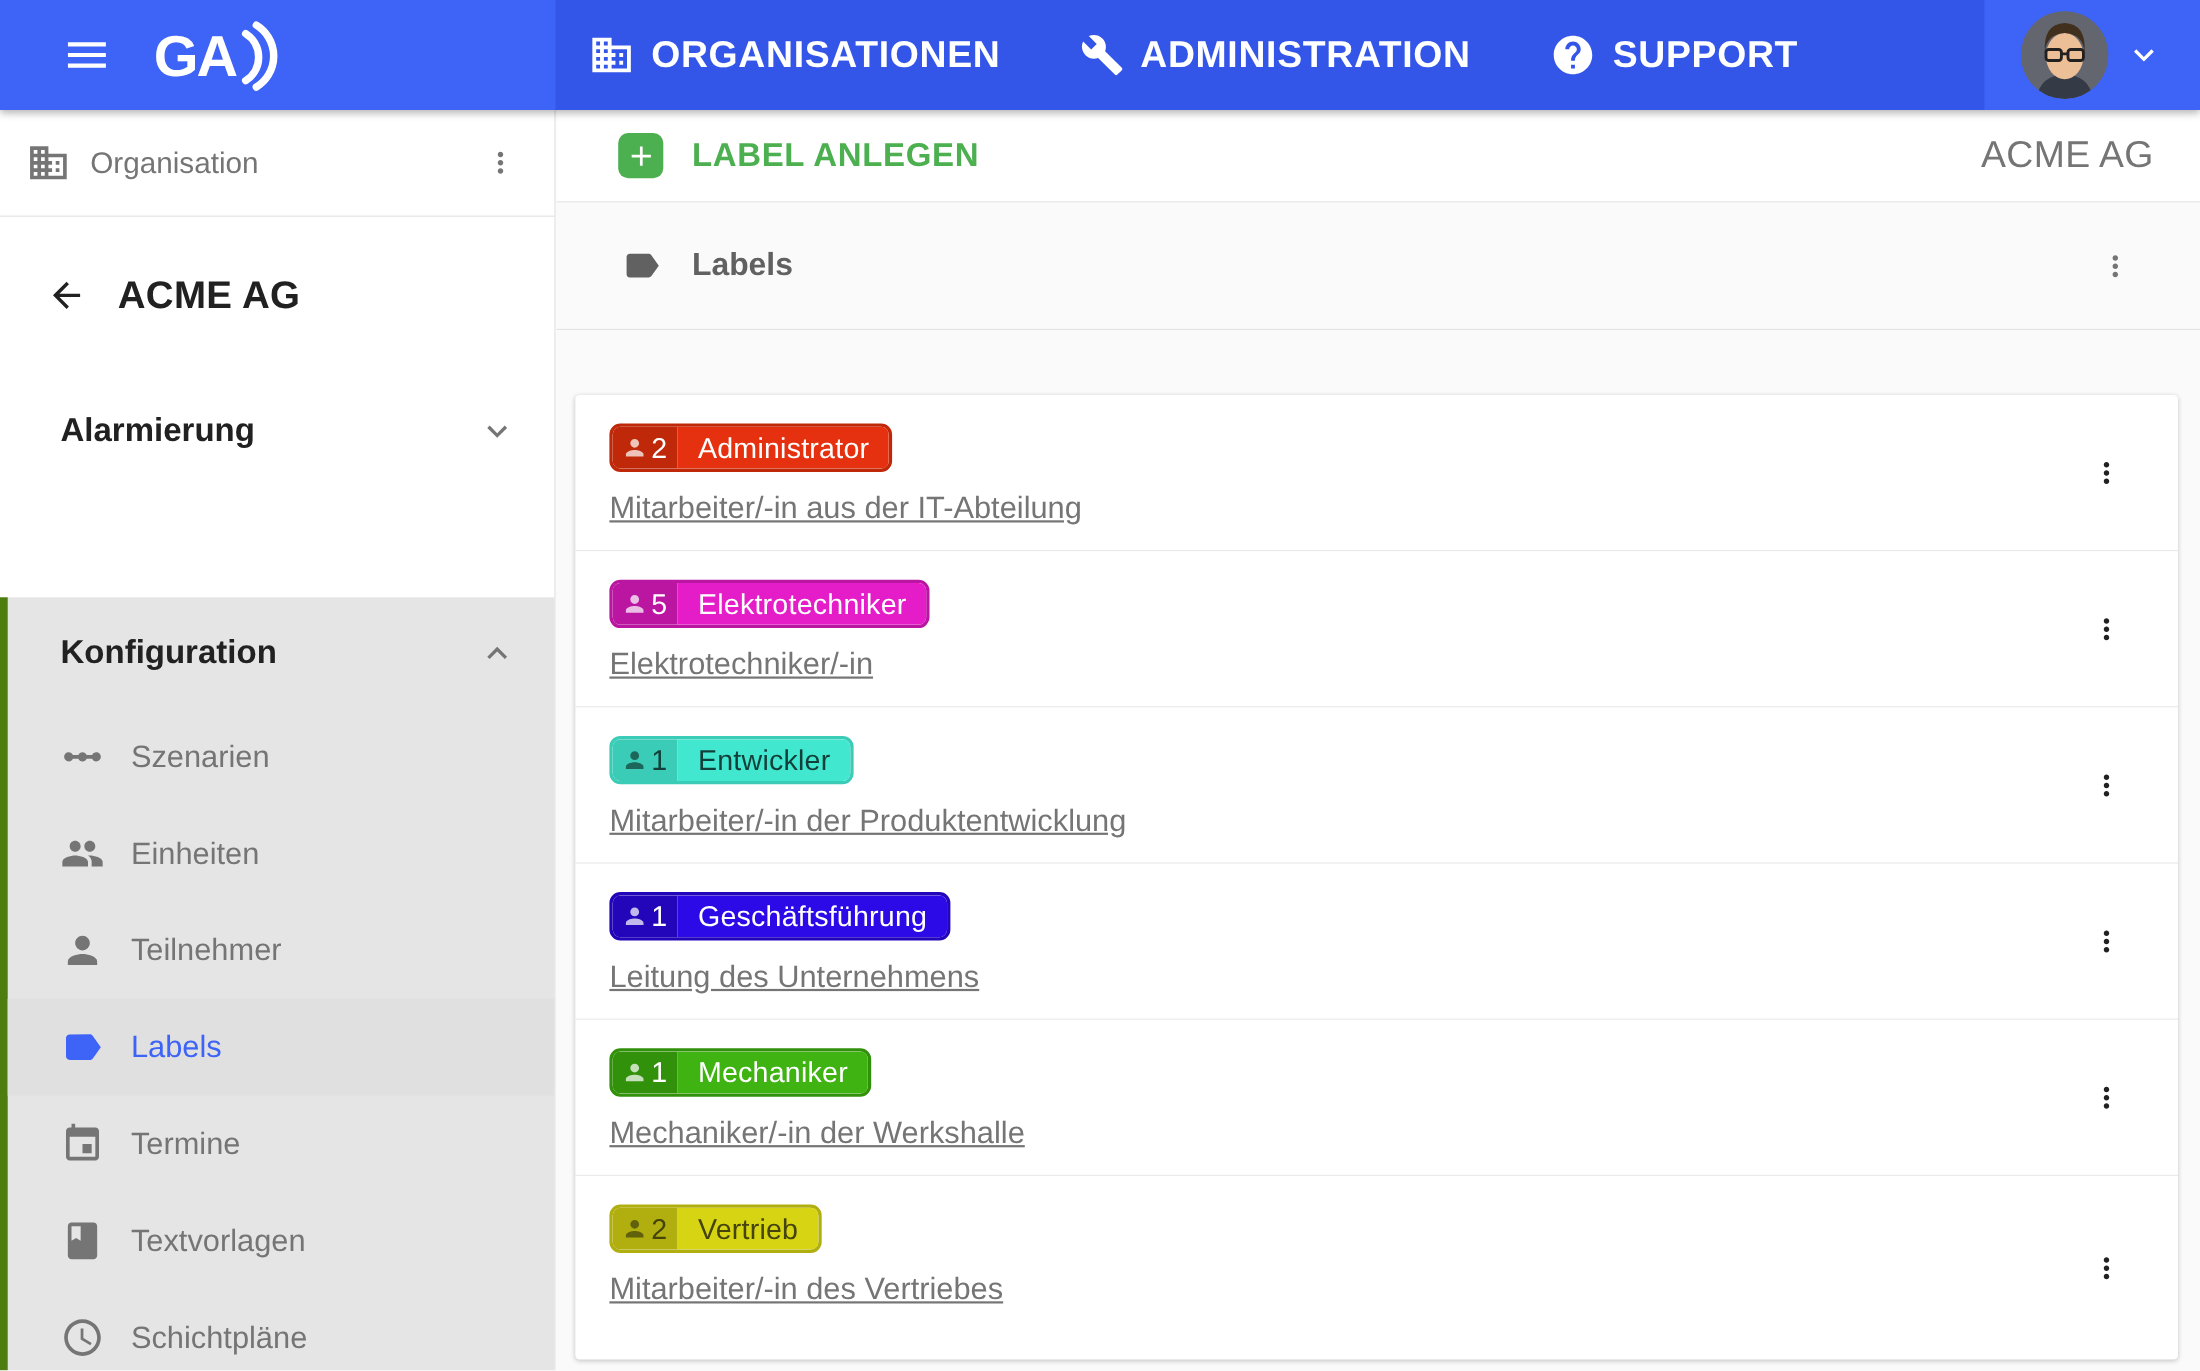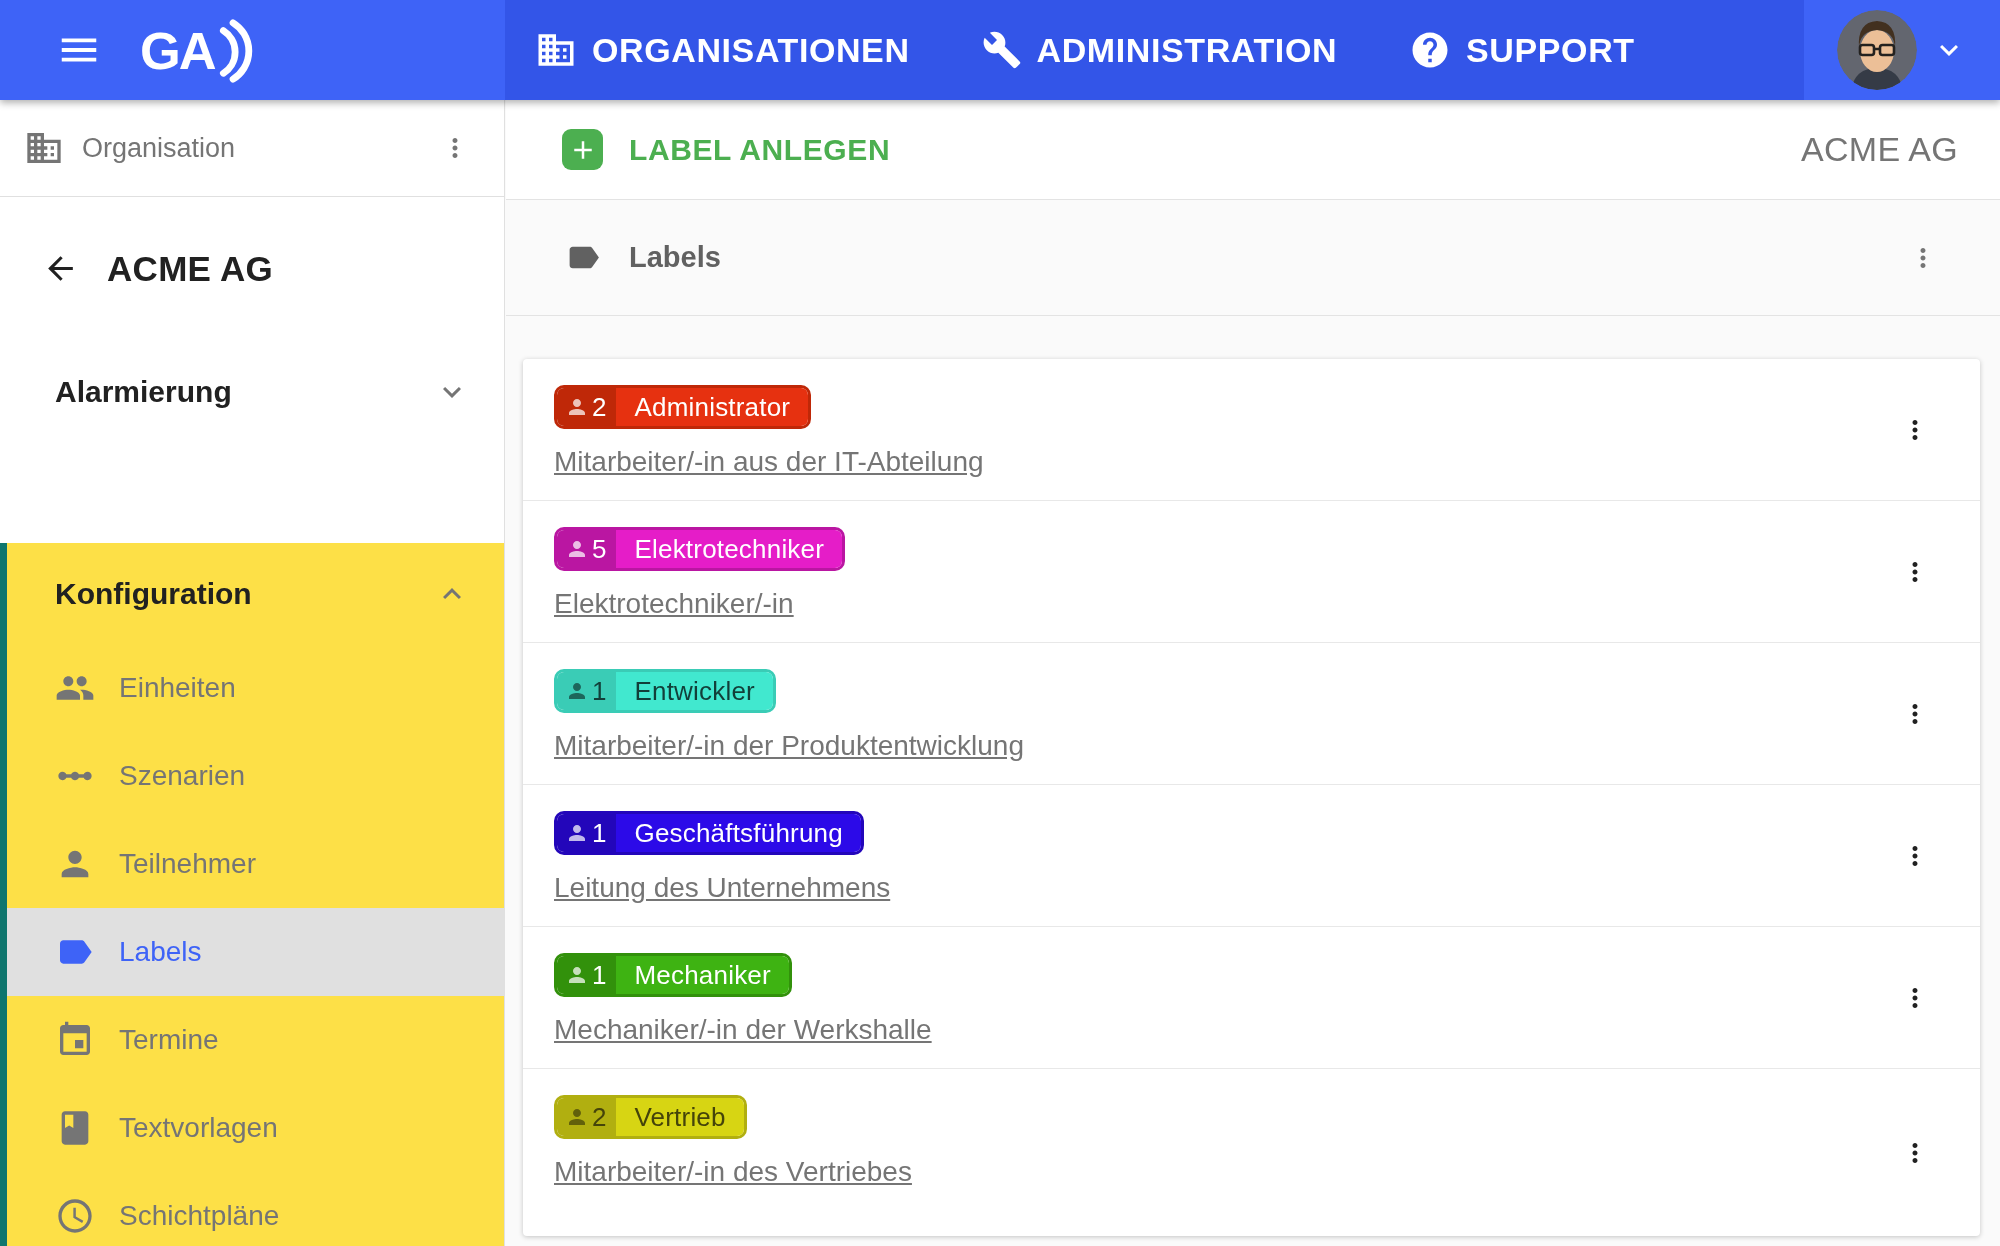--- a/index.html
+++ b/index.html
@@ -27,33 +27,33 @@
   
   .sidebar{position:absolute;top:100px;left:0;width:505px;bottom:0;background:#fff;
     border-right:1px solid #e0e0e0;box-sizing:border-box;}
   .org-row{height:97px;border-bottom:1px solid #e0e0e0;display:flex;align-items:center;
     padding:0 34px 0 24px;gap:18px;box-sizing:border-box;}
   .org-row .org-label{flex:1;font-size:27px;color:#757575;}
   .acme-row{height:143px;display:flex;align-items:center;padding-left:42px;gap:28px;}
   .acme-row .acme-name{font-size:35px;font-weight:700;color:#212121;letter-spacing:.3px;}
   .group-row{height:103px;display:flex;align-items:center;padding:0 34px 0 40px;box-sizing:border-box;margin-left:15px;}
   .group-row .group-label{flex:1;font-size:30px;font-weight:700;color:#212121;}
-  .konfig{position:absolute;top:443px;left:0;right:0;bottom:0;background:#fde047;
-    border-left:7px solid #0f766e;box-sizing:border-box;}
+  .konfig{position:absolute;top:443px;left:0;right:0;bottom:0;background:#e5e5e5;
+    border-left:7px solid #4d7c0f;box-sizing:border-box;}
   .konfig .group-row{padding-left:33px;height:101px;}
   .side-item{height:88px;display:flex;align-items:center;padding-left:48px;gap:24px;
     color:#757575;font-size:28px;}
   .side-item svg{fill:currentColor;flex:0 0 40px;}
   .side-item.selected{background:#e0e0e0;color:#3e63f7;}
   .gray-icon{fill:#757575;}
   .dark-icon{fill:#212121;}
 
   
   .content{position:absolute;left:506px;top:100px;right:0;bottom:0;background:#fafafa;}
-  .content-header{height:100px;background:#fff;border-bottom:1px solid #e3e3e3;
+  .content-header{height:84px;background:#fff;border-bottom:1px solid #e3e3e3;
     display:flex;align-items:center;padding:0 42px 0 56px;box-sizing:border-box;}
   .create-btn{display:flex;align-items:center;gap:26px;}
   .plus-box{width:41px;height:41px;border-radius:9px;background:#4caf50;
     display:flex;align-items:center;justify-content:center;}
   .create-label{font-size:30px;font-weight:700;color:#4caf50;letter-spacing:.6px;}
   .org-title{margin-left:auto;font-size:34px;color:#757575;letter-spacing:.3px;}
   .section-header{height:116px;display:flex;align-items:center;
     padding:0 62px 0 59px;border-bottom:1px solid #e3e3e3;box-sizing:border-box;}
   .section-title{margin-left:27px;font-size:29px;font-weight:700;color:#616161;flex:1;}
 
@@ -171,30 +171,30 @@
     <div class="konfig">
       <div class="group-row">
         <span class="group-label">Konfiguration</span>
         <svg class="gray-icon" width="36" height="36" viewBox="0 0 24 24">
           <path d="M12 8l-6 6 1.41 1.41L12 10.83l4.59 4.58L18 14l-6-6z"></path>
         </svg>
       </div>
       <div id="side-items">
     <div class="side-item">
       <svg width="40" height="40" viewBox="0 0 24 24">
+              <path d="M19.5 9.5c-1.03 0-1.9.62-2.29 1.5h-2.92c-.39-.88-1.26-1.5-2.29-1.5s-1.9.62-2.29 1.5H6.79c-.39-.88-1.26-1.5-2.29-1.5C3.12 9.5 2 10.62 2 12s1.12 2.5 2.5 2.5c1.03 0 1.9-.62 2.29-1.5h2.92c.39.88 1.26 1.5 2.29 1.5s1.9-.62 2.29-1.5h2.92c.39.88 1.26 1.5 2.29 1.5 1.38 0 2.5-1.12 2.5-2.5s-1.12-2.5-2.5-2.5z"></path>
+            </svg>
+      <span class="side-label">Szenarien</span>
+    </div>
+
+    <div class="side-item">
+      <svg width="40" height="40" viewBox="0 0 24 24">
               <path d="M16 11c1.66 0 2.99-1.34 2.99-3S17.66 5 16 5c-1.66 0-3 1.34-3 3s1.34 3 3 3zm-8 0c1.66 0 2.99-1.34 2.99-3S9.66 5 8 5C6.34 5 5 6.34 5 8s1.34 3 3 3zm0 2c-2.33 0-7 1.17-7 3.5V19h14v-2.5c0-2.33-4.67-3.5-7-3.5zm8 0c-.29 0-.62.02-.97.05 1.16.84 1.97 1.97 1.97 3.45V19h6v-2.5c0-2.33-4.67-3.5-7-3.5z"></path>
             </svg>
       <span class="side-label">Einheiten</span>
-    </div>
-
-    <div class="side-item">
-      <svg width="40" height="40" viewBox="0 0 24 24">
-              <path d="M19.5 9.5c-1.03 0-1.9.62-2.29 1.5h-2.92c-.39-.88-1.26-1.5-2.29-1.5s-1.9.62-2.29 1.5H6.79c-.39-.88-1.26-1.5-2.29-1.5C3.12 9.5 2 10.62 2 12s1.12 2.5 2.5 2.5c1.03 0 1.9-.62 2.29-1.5h2.92c.39.88 1.26 1.5 2.29 1.5s1.9-.62 2.29-1.5h2.92c.39.88 1.26 1.5 2.29 1.5 1.38 0 2.5-1.12 2.5-2.5s-1.12-2.5-2.5-2.5z"></path>
-            </svg>
-      <span class="side-label">Szenarien</span>
     </div>
 
     <div class="side-item">
       <svg width="40" height="40" viewBox="0 0 24 24">
               <path d="M12 12c2.21 0 4-1.79 4-4s-1.79-4-4-4-4 1.79-4 4 1.79 4 4 4zm0 2c-2.67 0-8 1.34-8 4v2h16v-2c0-2.66-5.33-4-8-4z"></path>
             </svg>
       <span class="side-label">Teilnehmer</span>
     </div>
 
     <div class="side-item selected">

